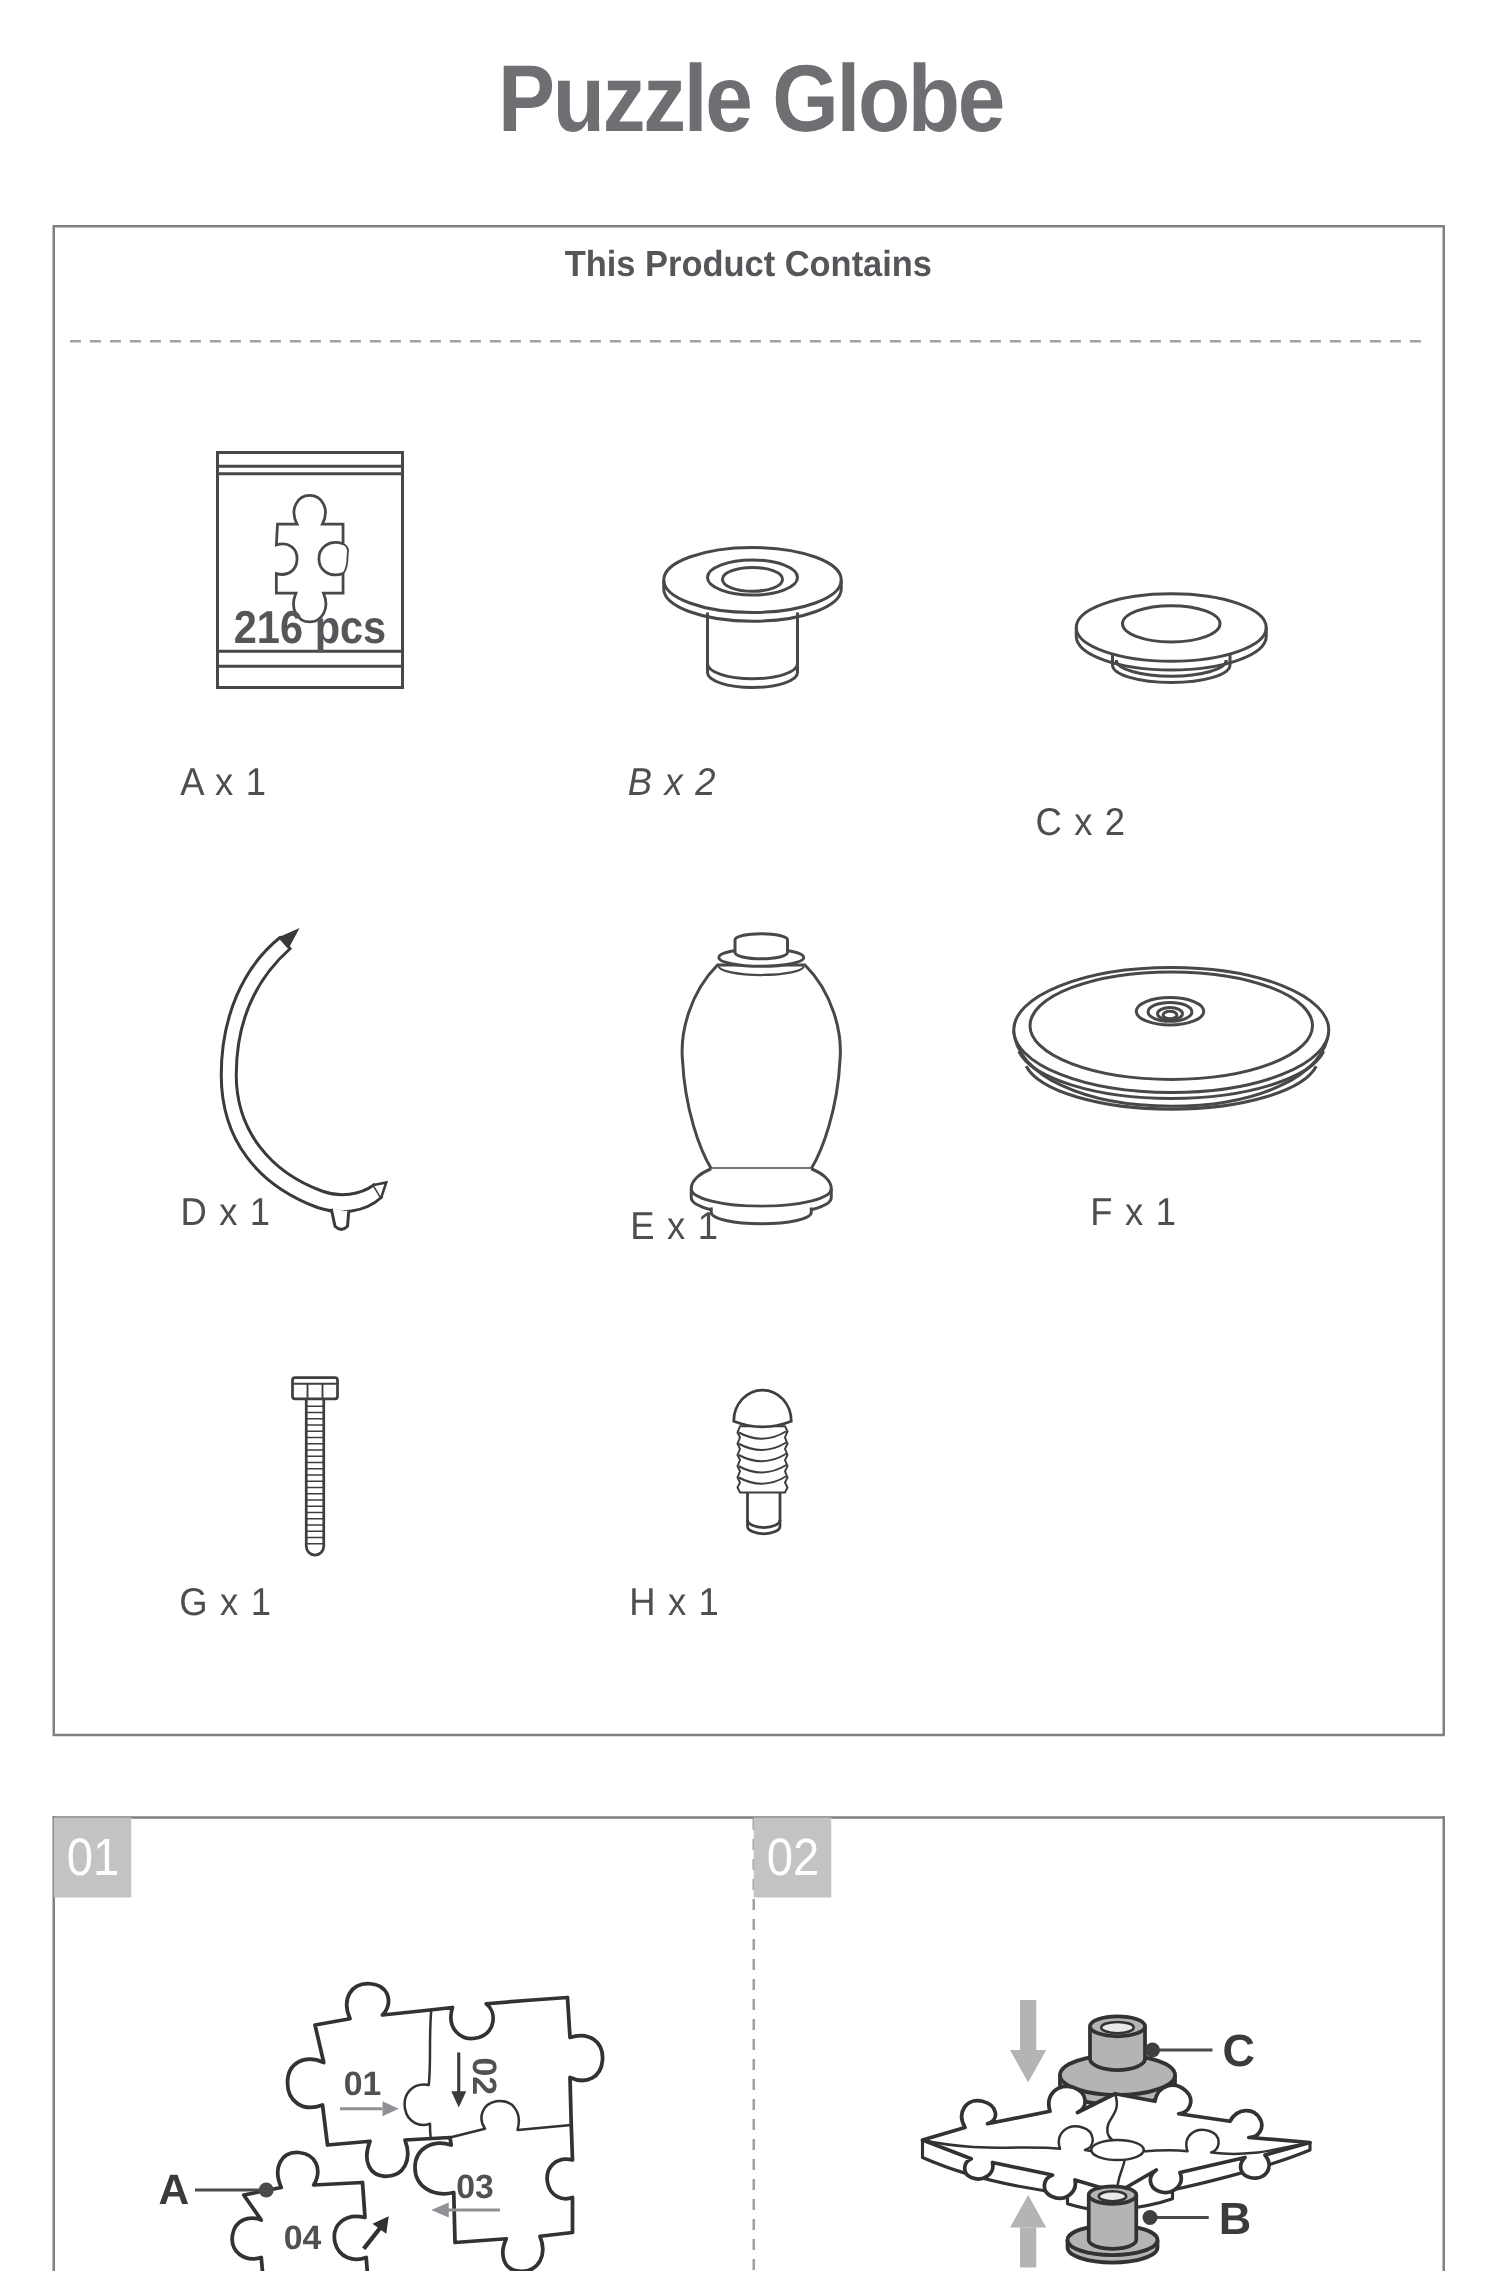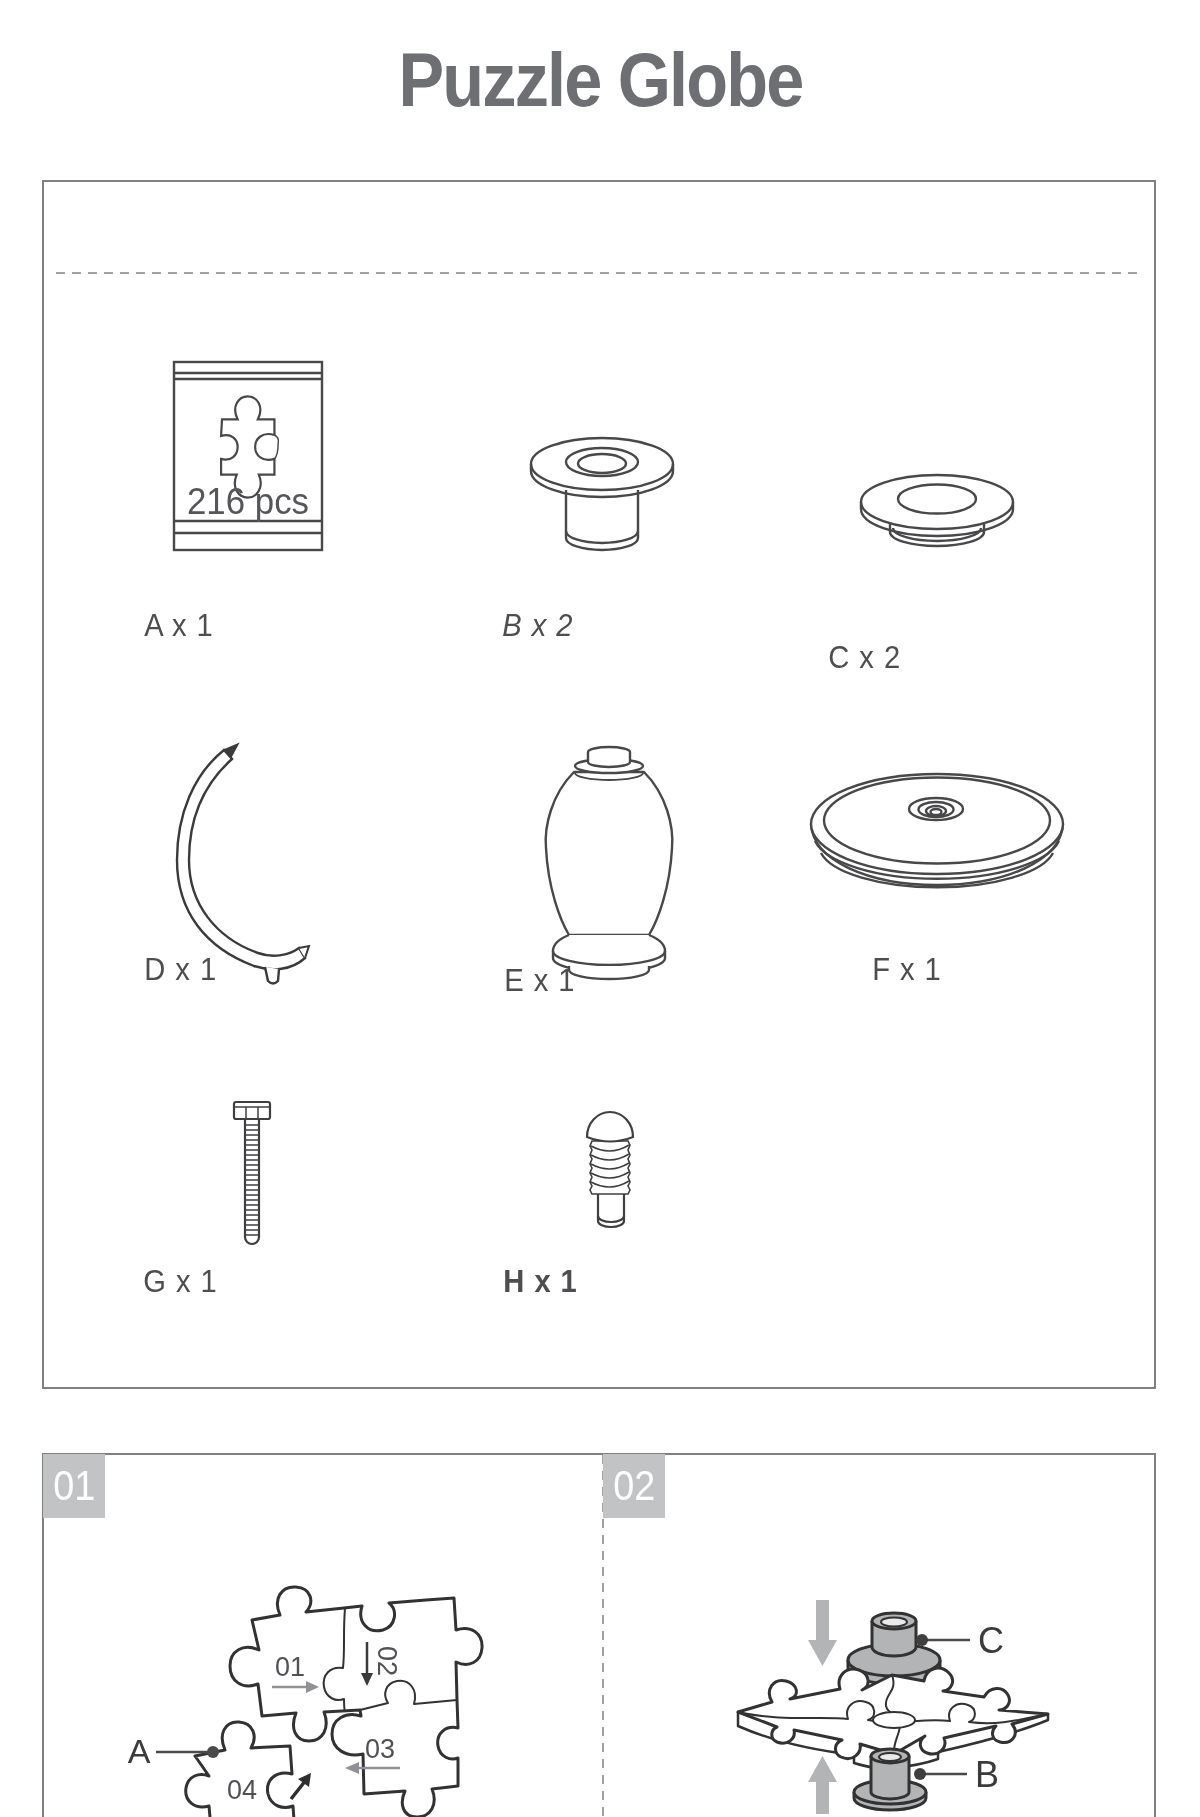--- a/index.html
+++ b/index.html
@@ -25,21 +25,21 @@
   }
   .contains-header span{display:inline-block;transform:scaleX(.95);}
   .hdash{
     position:absolute;height:2px;left:12px;right:12px;top:90px;
     background:repeating-linear-gradient(90deg,#9fa1a3 0 9px,transparent 9px 16px);
   }
   .vdash{
     position:absolute;width:2px;top:0;bottom:0;left:558px;
     background:repeating-linear-gradient(180deg,#9fa1a3 0 9px,transparent 9px 16px);
   }
-  .part{position:absolute;}
+  .part{position:absolute;font-weight:bold;}
   .part-label{
     position:absolute;width:220px;
     font-size:31px;color:#4d4e50;letter-spacing:1px;
   }
   .part-label span{display:inline-block;transform:scaleX(.94);}
   .badge{
     position:absolute;width:62px;height:64px;background:#c2c3c4;
     color:#fff;font-size:42px;text-align:center;line-height:64px;
   }
   .badge span{display:inline-block;transform:scaleX(.9);}
@@ -47,20 +47,21 @@
   svg text{font-family:"Liberation Sans",sans-serif;}
 </style>
 </head>
 <body>
 
 <div class="page">
 
   <div class="title"><span>Puzzle Globe</span></div>
 
   <div class="box" id="contains-box">
+    <div class="contains-header"><span>This Product Contains</span></div>
     <div class="hdash"></div>
 
     <div class="part" style="left:128px;top:178px;">
       <svg width="152" height="192" viewBox="0 0 152 192" fill="none" stroke="#48484a" stroke-width="2.4">
         <rect x="2" y="2" width="148" height="188" fill="#fff"></rect>
         <line x1="2" y1="13" x2="150" y2="13"></line>
         <line x1="2" y1="19" x2="150" y2="19"></line>
         <line x1="2" y1="161" x2="150" y2="161"></line>
         <line x1="2" y1="173" x2="150" y2="173"></line>
         <g transform="translate(4,6) scale(0.92)">
@@ -155,21 +156,21 @@
       </svg>
     </div>
 
     <div class="part-label" style="left:98px;top:426px;"><span>A x 1</span></div>
     <div class="part-label" style="left:456px;top:426px;font-style:italic;"><span>B x 2</span></div>
     <div class="part-label" style="left:782px;top:426px;margin-top:32px;"><span>C x 2</span></div>
     <div class="part-label" style="left:98px;top:770px;"><span>D x 1</span></div>
     <div class="part-label" style="left:458px;top:781px;"><span>E x 1</span></div>
     <div class="part-label" style="left:826px;top:770px;"><span>F x 1</span></div>
     <div class="part-label" style="left:97px;top:1082px;"><span>G x 1</span></div>
-    <div class="part-label" style="left:457px;top:1082px;font-weight:bold;"><span>H x 1</span></div>
+    <div class="part-label" style="left:457px;top:1082px;"><span>H x 1</span></div>
   </div>
 
   <div class="box" id="steps-box">
     <div class="vdash"></div>
     <div class="badge" style="left:-1px;top:-1px;"><span>01</span></div>
     <div class="badge" style="left:559px;top:-1px;"><span>02</span></div>
 
     <div class="part" style="left:18px;top:87px;">
       <svg width="500" height="278" viewBox="0 0 500 278" fill="none" stroke="#323233" stroke-width="3" stroke-linejoin="round">
 

